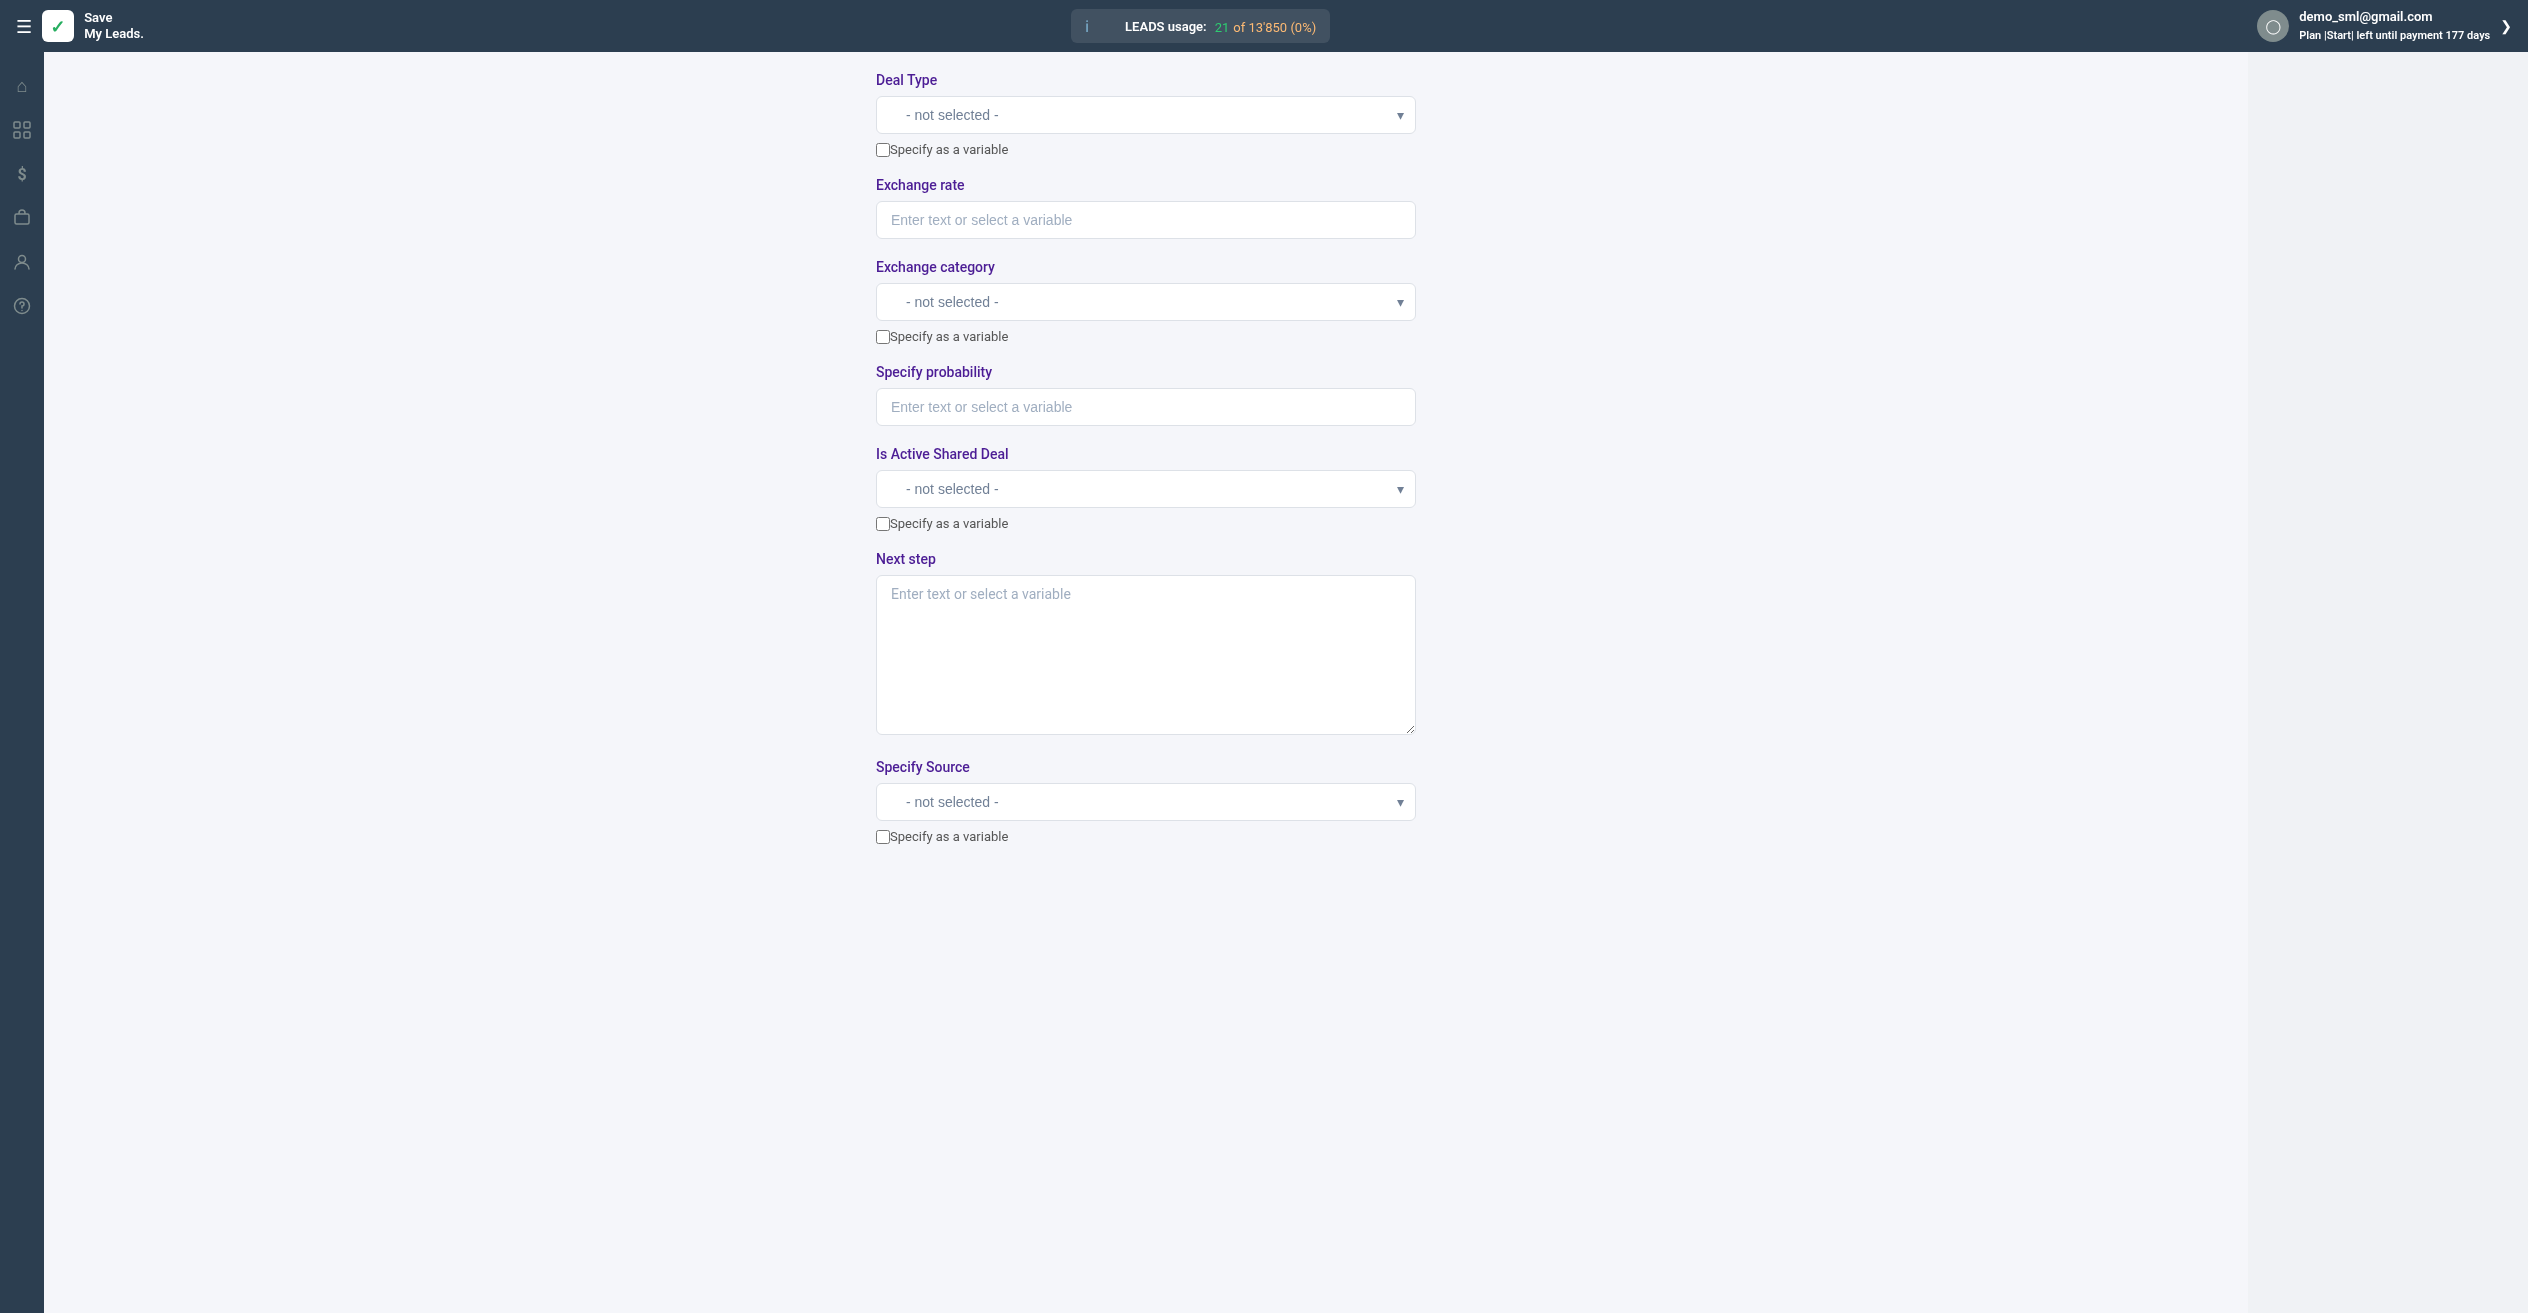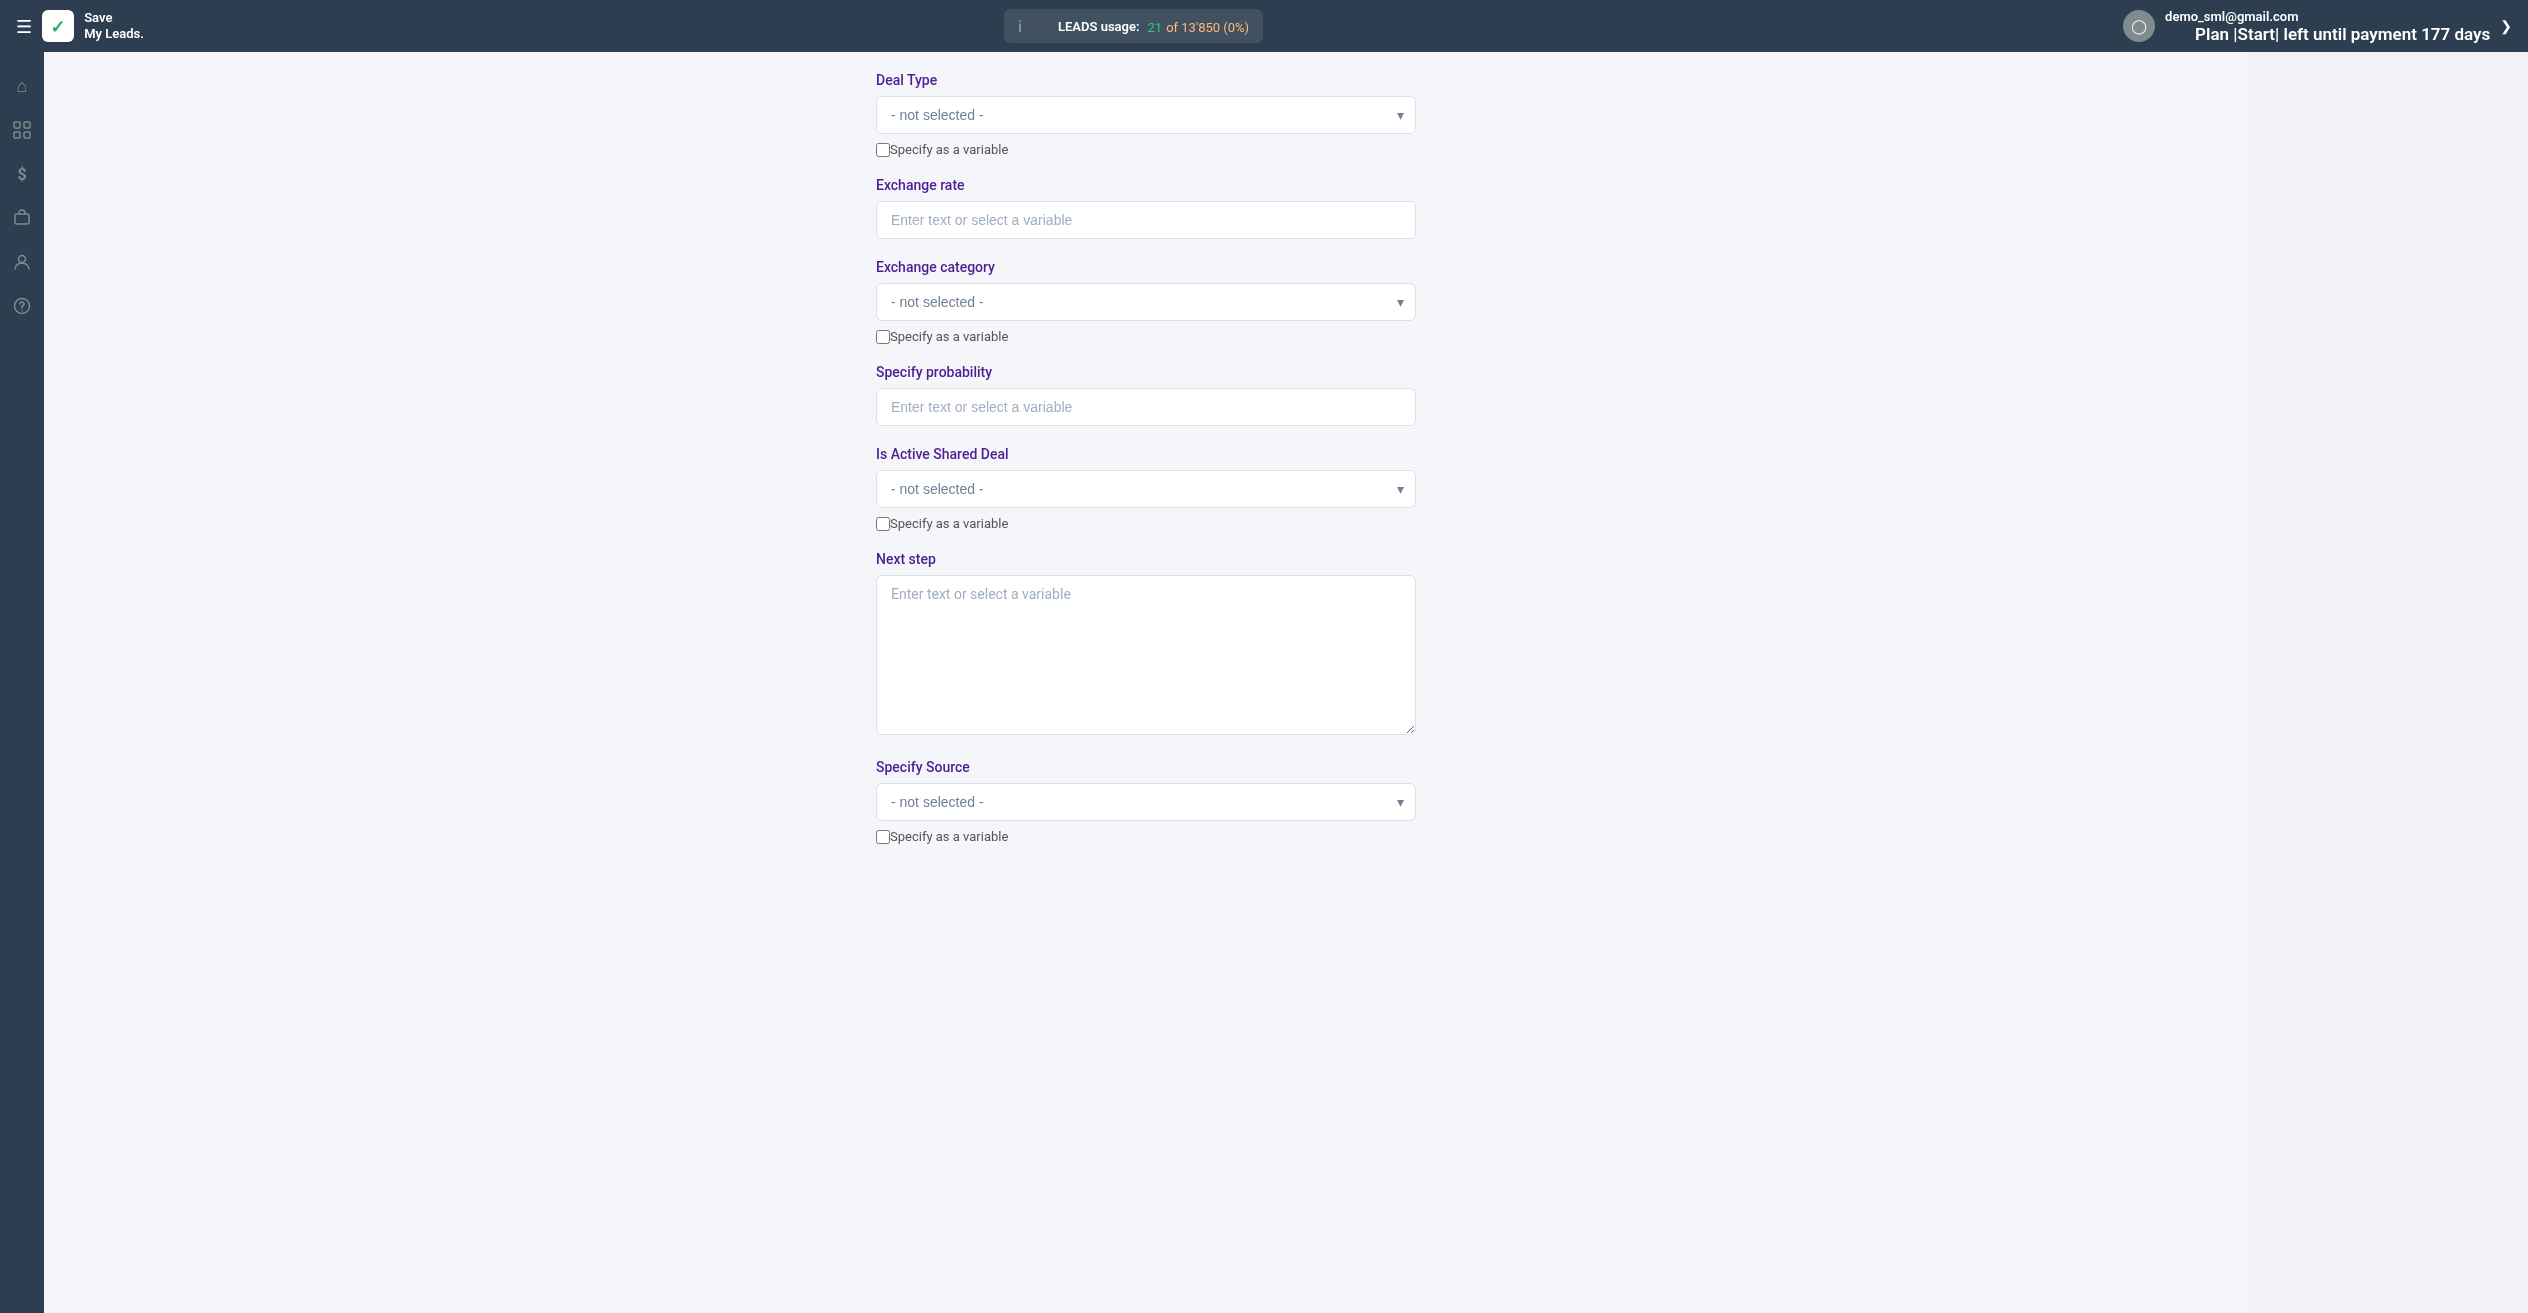--- a/index.html
+++ b/index.html
@@ -30,21 +30,21 @@
       gap: 8px;
     }
     .info-icon { color: #7fb3d3; font-size: 16px; }
     .leads-label { color: #fff; font-size: 13px; font-weight: 600; padding-left: 28px; }
     .leads-count { color: #2ecc71; font-size: 13px; }
     .leads-total { color: #fdba74; font-size: 13px; }
     .topbar-right { display: flex; align-items: center; gap: 10px; }
     .user-avatar { background: #7f8c8d; border-radius: 50%; width: 32px; height: 32px; display: flex; align-items: center; justify-content: center; color: #fff; font-size: 14px; }
     .user-info { color: #fff; }
     .user-email { font-size: 13px; font-weight: 600; display: block; }
-    .user-plan { font-size: 17px; color: #bbb; margin-left: 30px; }
+    .user-plan { font-size: 11px; color: #bbb; }
     .user-plan span { color: #fff; font-weight: 600; }
     .chevron-right { color: #fff; font-size: 14px; }
 
     
     .main-layout { display: flex; flex: 1; overflow: hidden; }
 
     
     .sidebar {
       background: #2c3e50;
       width: 44px;
@@ -92,21 +92,21 @@
 
     .select-wrapper {
       position: relative;
     }
 
     .select-field {
       width: 100%;
       background: #fff;
       border: 1px solid #dde1e7;
       border-radius: 6px;
-      padding: 10px 36px 10px 14px;
+      padding: 10px 36px 10px 29px;
       font-size: 14px;
       color: #718096;
       appearance: none;
       cursor: pointer;
       outline: none;
     }
 
     .select-chevron {
       position: absolute;
       right: 12px;

